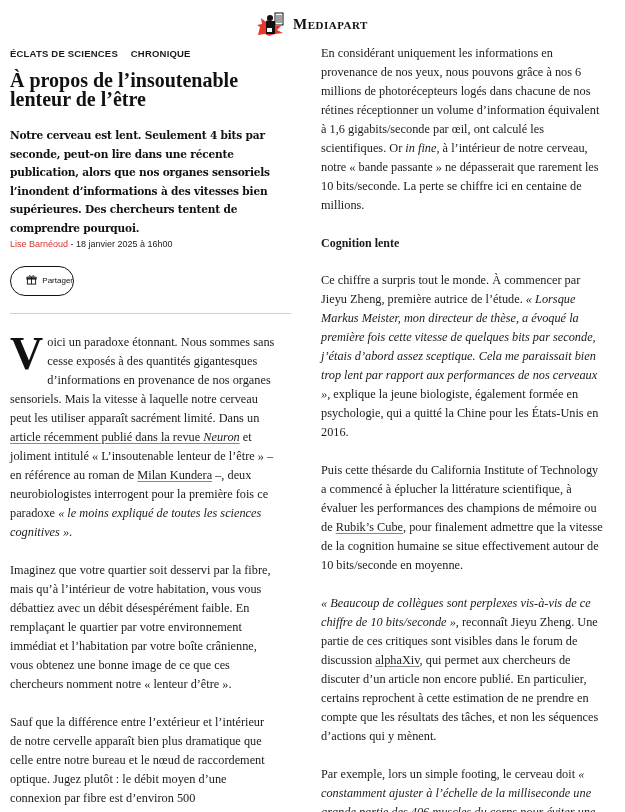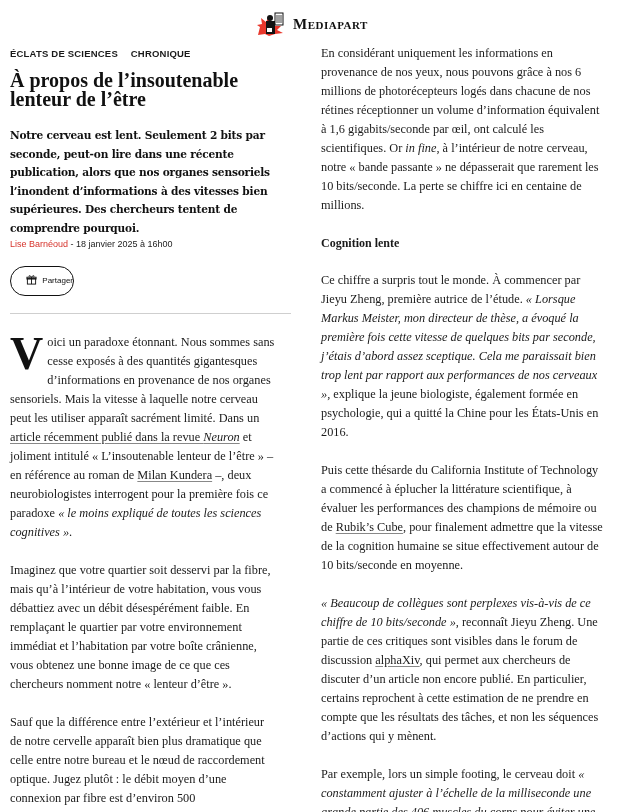--- a/index.html
+++ b/index.html
@@ -47,21 +47,21 @@
     <span class="logo-text">Mediapart</span>
   </div>
 </div>
 
 <div class="col col-left">
   <div class="kicker">
     <span>ÉCLATS DE SCIENCES</span>
     <span>CHRONIQUE</span>
   </div>
   <h1 class="title">À propos de l’insoutenable lenteur de l’être</h1>
-  <div class="lede">Notre cerveau est lent. Seulement 2 bits par seconde, peut-on lire dans une récente publication, alors que nos organes sensoriels l’inondent d’informations à des vitesses bien supérieures. Des chercheurs tentent de comprendre pourquoi.</div>
+  <div class="lede">Notre cerveau est lent. Seulement 4 bits par seconde, peut-on lire dans une récente publication, alors que nos organes sensoriels l’inondent d’informations à des vitesses bien supérieures. Des chercheurs tentent de comprendre pourquoi.</div>
   <div class="byline">
     <span class="author">Lise Barnéoud</span><span> - 18 janvier 2025 à 16h00</span>
   </div>
   <div class="share-btn">
     <span>
       <svg width="11" height="11" viewBox="0 0 12 12">
           <rect x="1.5" y="5" width="9" height="6" fill="none" stroke="#111" stroke-width="1"></rect>
           <rect x="1" y="3.5" width="10" height="2" fill="none" stroke="#111" stroke-width="1"></rect>
           <line x1="6" y1="3.5" x2="6" y2="11" stroke="#111" stroke-width="1"></line>
           <path d="M6 3.5 C4 0.5 2 2 4 3.5 M6 3.5 C8 0.5 10 2 8 3.5" fill="none" stroke="#111" stroke-width="0.9"></path>

